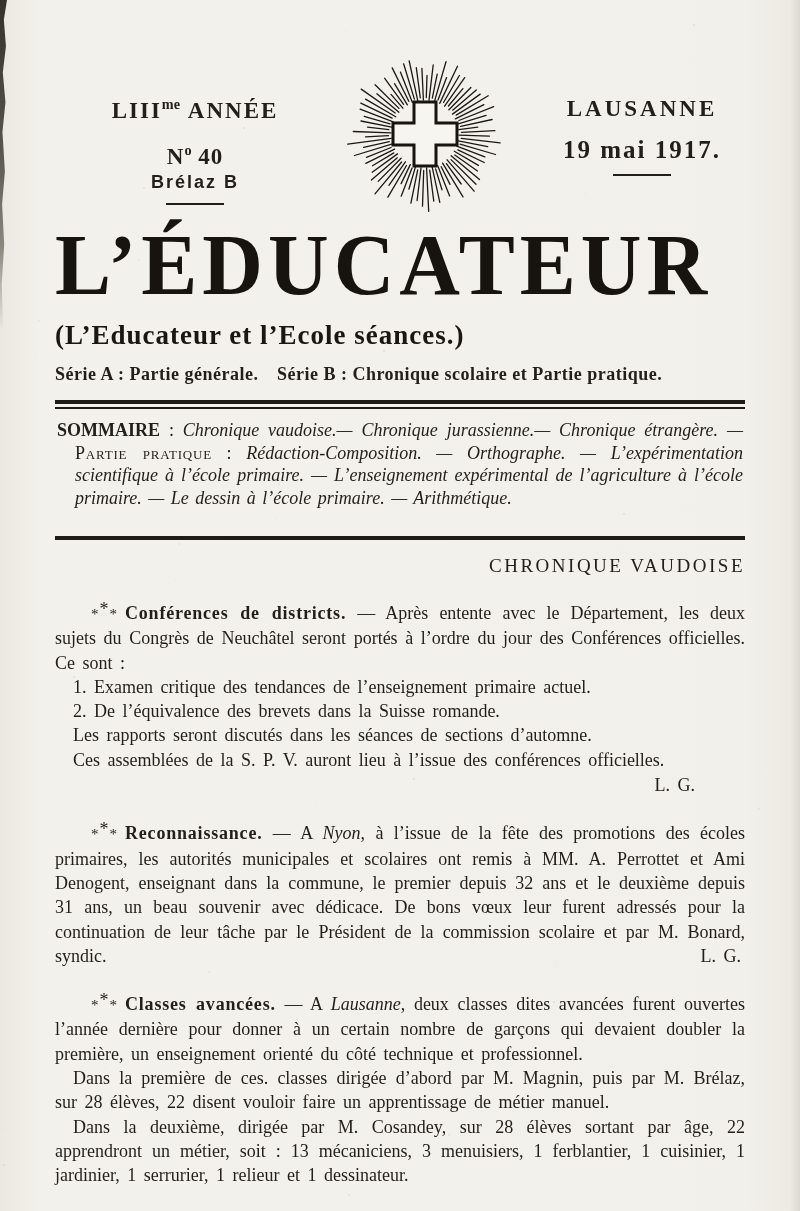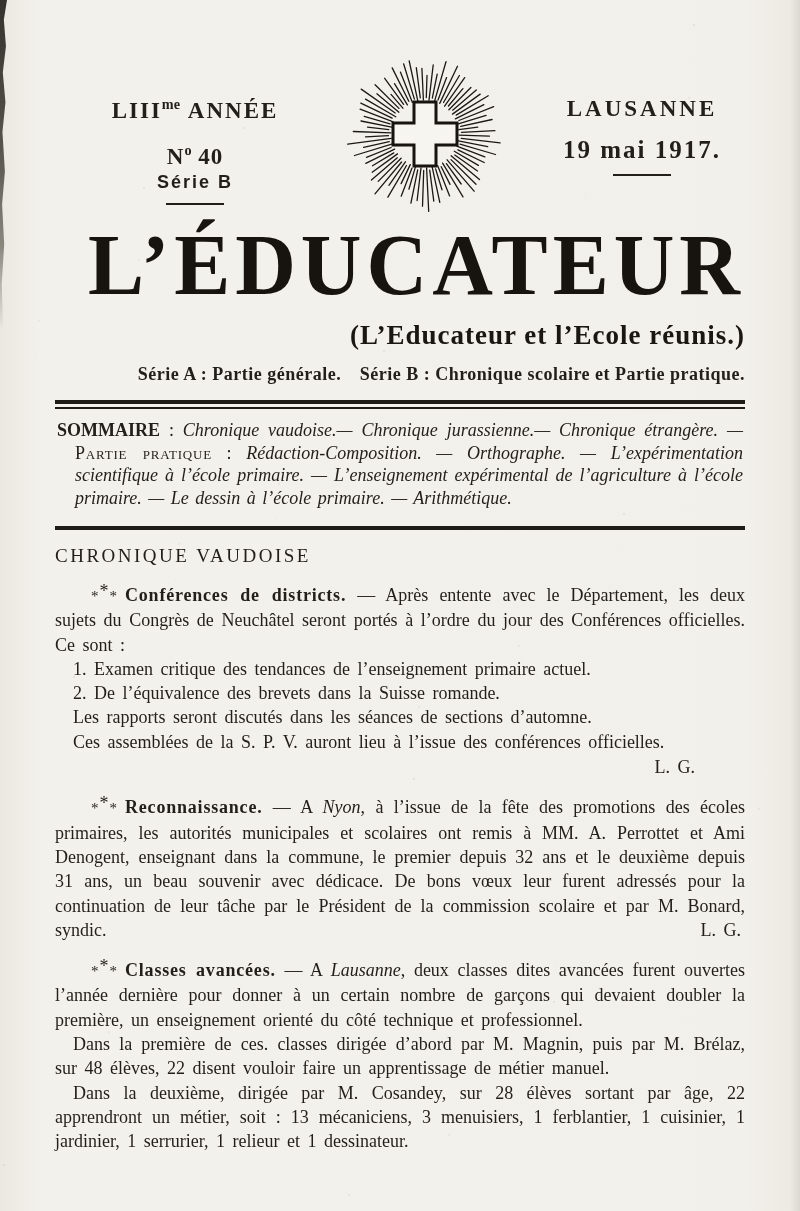--- a/index.html
+++ b/index.html
@@ -34,45 +34,45 @@
   .numero{margin-top:18px;font-size:23px;font-weight:bold;letter-spacing:1px;}
   .serieB{margin-top:3px;font-size:18px;font-weight:bold;letter-spacing:2px;
           font-family:"Liberation Sans","DejaVu Sans",sans-serif;}
   .sup{font-size:0.62em;vertical-align:super;letter-spacing:0;}
   .city{font-size:23px;font-weight:bold;letter-spacing:3px;}
   .date{margin-top:14px;font-size:25px;font-weight:bold;letter-spacing:2px;}
   .short-rule{margin:10px auto 0;width:58px;border:0;border-top:2px solid #221e19;}
   .emblem{position:absolute;left:282px;top:52px;}
 
   
-  .title-block{text-align:right;}
+  .title-block{text-align:left;}
   .main-title{
     font-size:84px;line-height:86px;font-weight:bold;
     letter-spacing:5px;margin:0;color:#17130e;
     transform:scaleY(1.04);
   }
   .subtitle{margin-top:12px;font-size:27px;font-weight:bold;letter-spacing:1px;color:#1a1611;}
   .series-line{margin-top:13px;font-size:18px;font-weight:bold;letter-spacing:0.5px;}
 
   
   .rule-double{margin-top:15px;height:3px;border-top:4px solid #1f1b16;border-bottom:2px solid #1f1b16;}
   .rule-thick{height:4px;background:#1f1b16;}
 
   
   .sommaire{
-    margin:0;padding:10px 2px 17px 20px;text-indent:-18px;
+    margin:0;padding:10px 2px 27px 20px;text-indent:-18px;
     font-size:18px;line-height:22.5px;text-align:justify;word-spacing:2px;
   }
 
   
-  .chron-heading{text-align:left;font-weight:normal;font-size:19px;
+  .chron-heading{text-align:right;font-weight:normal;font-size:19px;
     letter-spacing:2.5px;margin:15px 0 9px;}
   .chron-body{font-size:18px;line-height:24.3px;text-align:justify;word-spacing:3px;}
   .para{margin:0;text-indent:18px;position:relative;}
-  .para.lead{margin-top:16px;}
+  .para.lead{margin-top:24px;}
   .lead-title{font-weight:bold;letter-spacing:0.8px;}
   .asterism{display:inline-block;margin-right:7px;letter-spacing:1px;}
   .ast{font-size:15px;}
   .ast.mid{font-size:18px;position:relative;top:-4px;}
   .sig-line{margin:1px 0 2px;text-align:right;padding-right:50px;text-indent:0;}
   .sig-abs{position:absolute;right:4px;bottom:0;text-indent:0;}
 
   .seg-i{font-style:italic;}
   .seg-b{font-weight:bold;}
   .seg-sc{font-variant:small-caps;letter-spacing:0.8px;}
@@ -83,21 +83,21 @@
 <div class="page">
   <div class="edge-tear"></div>
   <div class="edge-right"></div>
 
   <div class="content">
 
     <div class="masthead">
       <div class="mast-left">
         <div class="annee"><span>LIII</span><span class="sup">me</span>&nbsp;<span>ANNÉE</span></div>
         <div class="numero"><span>N</span><span class="sup">o</span>&nbsp;<span>40</span></div>
-        <div class="serieB">Série B</div>
+        <div class="serieB">Brélaz B</div>
         <hr class="short-rule">
       </div>
 
       <svg class="emblem" width="176" height="166" viewBox="0 0 176 166">
         <g id="rays" stroke="#1c1914" stroke-width="1.3" stroke-linecap="round">
             <line x1="122.0" y1="83.2" x2="152.4" y2="84.2"></line>
             <line x1="124.2" y1="86.3" x2="163.1" y2="90.9"></line>
             <line x1="121.3" y1="88.8" x2="150.7" y2="94.7"></line>
             <line x1="123.0" y1="92.2" x2="158.5" y2="102.5"></line>
             <line x1="119.8" y1="94.2" x2="147.8" y2="104.9"></line>
@@ -178,41 +178,41 @@
 
       <div class="mast-right">
         <div class="city">LAUSANNE</div>
         <div class="date">19 mai 1917.</div>
         <hr class="short-rule">
       </div>
     </div>
 
     <div class="title-block">
       <h1 class="main-title">L’ÉDUCATEUR</h1>
-      <div class="subtitle">(L’Educateur et l’Ecole réunis.)</div>
+      <div class="subtitle">(L’Educateur et l’Ecole séances.)</div>
       <div class="series-line">Série A : Partie générale. Série B : Chronique scolaire et Partie pratique.</div>
     </div>
 
     <div class="rule-double"></div>
 
     <p class="sommaire"><span class="seg-b">SOMMAIRE</span> : <span class="seg-i">Chronique vaudoise.— Chronique jurassienne.— Chronique étrangère. — </span><span class="seg-sc">Partie pratique</span> : <span class="seg-i">Rédaction-Composition. — Orthographe. — L’expérimentation scientifique à l’école primaire. — L’enseignement expérimental de l’agriculture à l’école primaire. — Le dessin à l’école primaire. — Arithmétique.</span></p>
 
     <div class="rule-thick"></div>
 
     <h2 class="chron-heading">CHRONIQUE VAUDOISE</h2>
     <div class="chron-body">
         <p class="para lead"><span class="asterism"><span class="ast">*</span><span class="ast mid">*</span><span class="ast">*</span></span><span class="lead-title">Conférences de districts.</span> — Après entente avec le Département, les deux sujets du Congrès de Neuchâtel seront portés à l’ordre du jour des Conférences officielles. Ce sont :</p>
         <p class="para item">1. Examen critique des tendances de l’enseignement primaire actuel.</p>
         <p class="para item">2. De l’équivalence des brevets dans la Suisse romande.</p>
         <p class="para">Les rapports seront discutés dans les séances de sections d’automne.</p>
         <p class="para">Ces assemblées de la S. P. V. auront lieu à l’issue des conférences officielles.</p>
         <p class="sig-line">L. G.</p>
         <p class="para lead"><span class="asterism"><span class="ast">*</span><span class="ast mid">*</span><span class="ast">*</span></span><span class="lead-title">Reconnaissance.</span> — A <span class="seg-i">Nyon</span>, à l’issue de la fête des promotions des écoles primaires, les autorités municipales et scolaires ont remis à MM. A. Perrottet et Ami Denogent, enseignant dans la commune, le premier depuis 32 ans et le deuxième depuis 31 ans, un beau souvenir avec dédicace. De bons vœux leur furent adressés pour la continuation de leur tâche par le Président de la commission scolaire et par M. Bonard, syndic.<span class="sig-abs">L. G.</span></p>
         <p class="para lead"><span class="asterism"><span class="ast">*</span><span class="ast mid">*</span><span class="ast">*</span></span><span class="lead-title">Classes avancées.</span> — A <span class="seg-i">Lausanne</span>, deux classes dites avancées furent ouvertes l’année dernière pour donner à un certain nombre de garçons qui devaient doubler la première, un enseignement orienté du côté technique et professionnel.</p>
-        <p class="para">Dans la première de ces. classes dirigée d’abord par M. Magnin, puis par M. Brélaz, sur 48 élèves, 22 disent vouloir faire un apprentissage de métier manuel.</p>
+        <p class="para">Dans la première de ces. classes dirigée d’abord par M. Magnin, puis par M. Brélaz, sur 28 élèves, 22 disent vouloir faire un apprentissage de métier manuel.</p>
         <p class="para">Dans la deuxième, dirigée par M. Cosandey, sur 28 élèves sortant par âge, 22 apprendront un métier, soit : 13 mécaniciens, 3 menuisiers, 1 ferblantier, 1 cuisinier, 1 jardinier, 1 serrurier, 1 relieur et 1 dessinateur.</p>
       </div>
 
   </div>
 <div class="speck" style="left: 0px; top: 0px; width: 1px; height: 1px; opacity: 0.12;"></div>
     <div class="speck" style="left: 138px; top: 259px; width: 2px; height: 2px; opacity: 0.17;"></div>
     <div class="speck" style="left: 275px; top: 519px; width: 1px; height: 1px; opacity: 0.22;"></div>
     <div class="speck" style="left: 413px; top: 778px; width: 2px; height: 2px; opacity: 0.27;"></div>
     <div class="speck" style="left: 550px; top: 1037px; width: 1px; height: 1px; opacity: 0.12;"></div>
     <div class="speck" style="left: 688px; top: 97px; width: 2px; height: 2px; opacity: 0.17;"></div>

